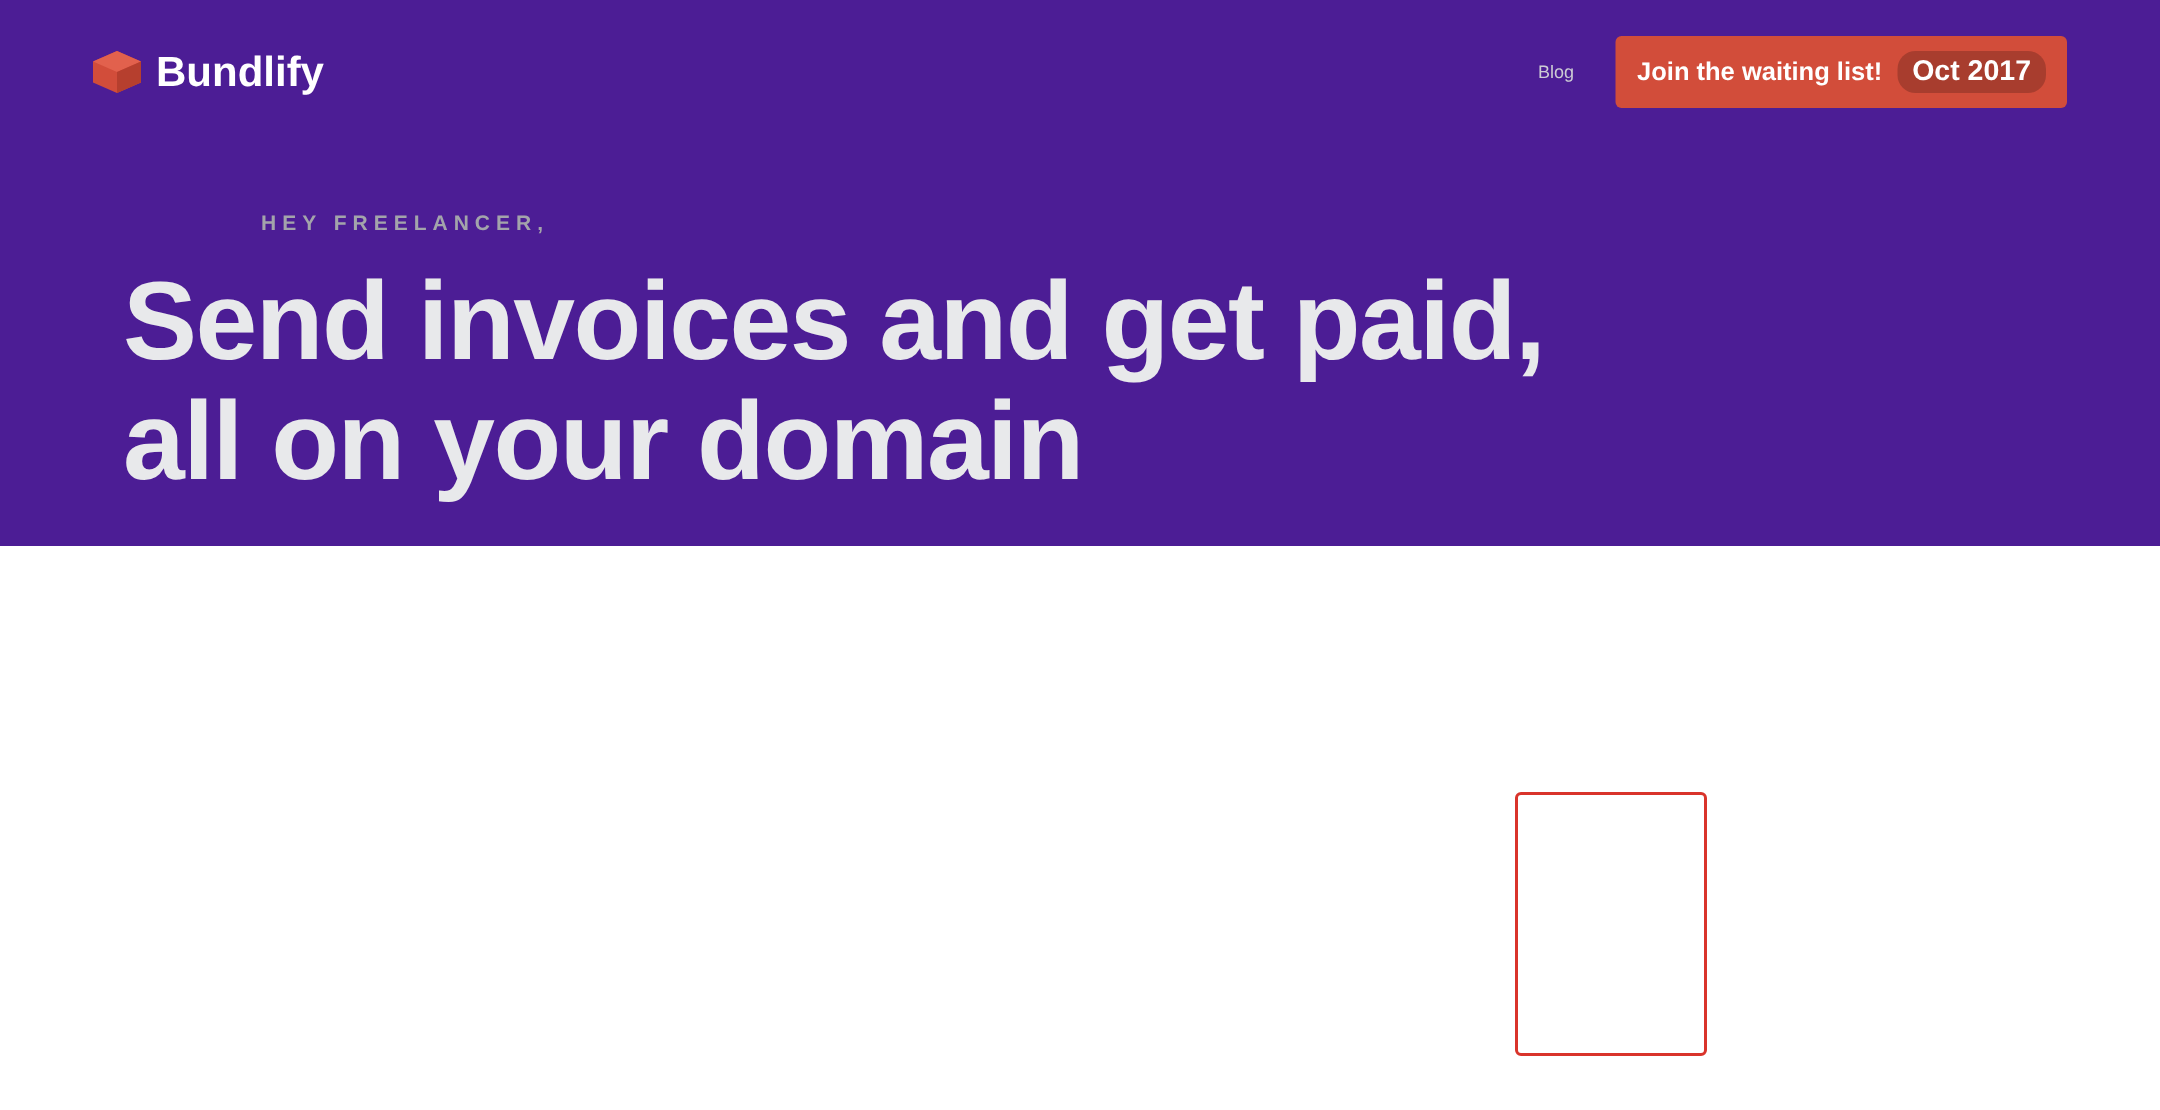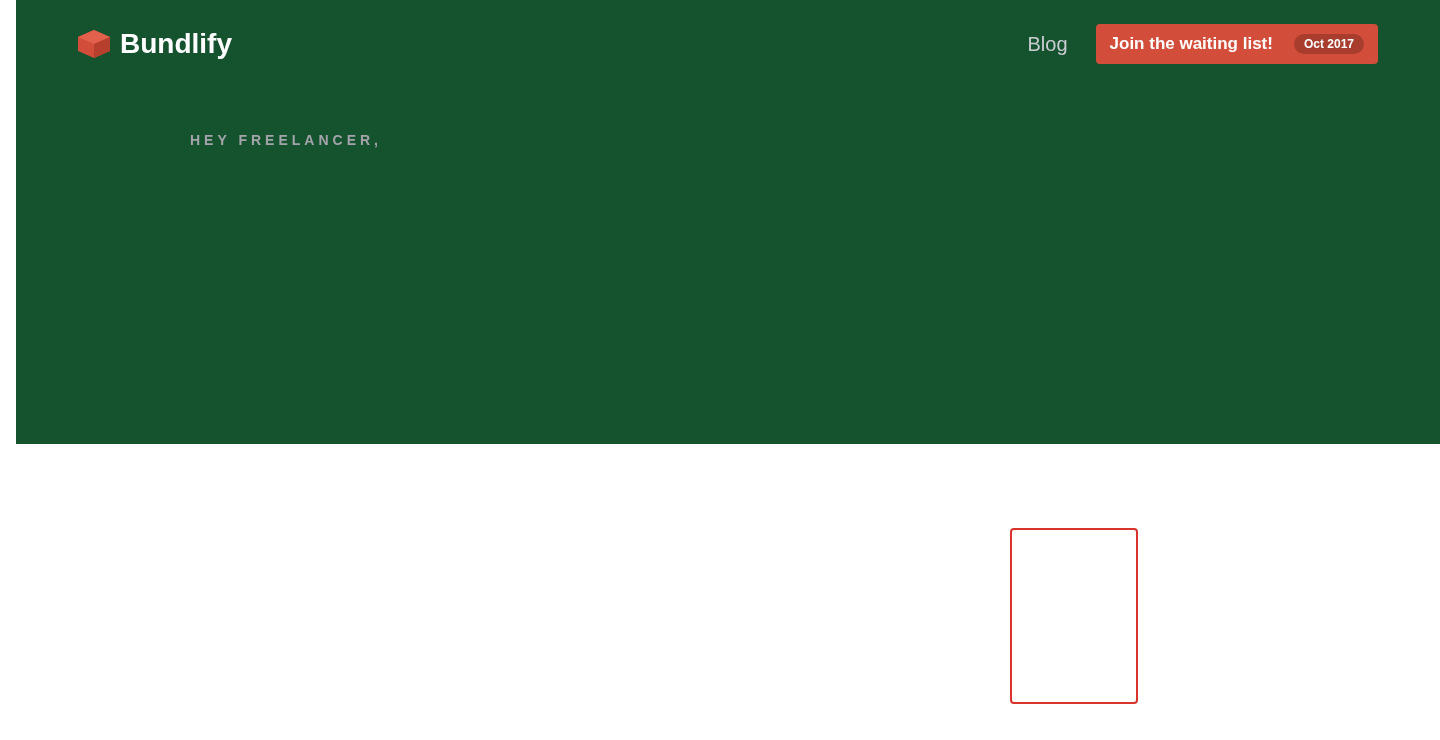--- a/index.html
+++ b/index.html
@@ -1,25 +1,25 @@
 <!DOCTYPE html>
 <html><head>
 <meta charset="utf-8">
 <style>
   * { box-sizing: border-box; margin: 0; padding: 0; }
   html, body { width: 1440px; height: 740px; font-family: -apple-system, BlinkMacSystemFont, "Segoe UI", Helvetica, Arial, sans-serif; background: #fff; }
-  .page-top { background: #14532d; height: 444px; position: relative; color: #fff; margin-left: 16px; }
+  .page-top { background: #4c1d95; height: 364px; position: relative; color: #fff; }
   .nav { display: flex; align-items: center; padding: 24px 62px 0 62px; }
   .brand { display: flex; align-items: center; gap: 10px; }
   .brand-name { font-size: 28px; font-weight: 600; color: #fff; }
   .logo-cube { width: 32px; height: 28px; }
   .nav-spacer { flex: 1; }
-  .nav-link { color: #ccccd4; font-size: 20px; font-weight: 500; margin-right: 28px; text-decoration: none; cursor: pointer; }
-  .cta { background: #d24d3a; color: #fff; border: none; border-radius: 4px; padding: 10px 14px; font-size: 17px; font-weight: 600; display: flex; align-items: center; gap: 21px; cursor: pointer; }
-  .cta-pill { background: rgba(0,0,0,.2); border-radius: 12px; padding: 3px 10px; font-size: 12px; font-weight: 600; }
+  .nav-link { color: #ccccd4; font-size: 12px; font-weight: 500; margin-right: 28px; text-decoration: none; cursor: pointer; }
+  .cta { background: #d24d3a; color: #fff; border: none; border-radius: 4px; padding: 10px 14px; font-size: 17px; font-weight: 600; display: flex; align-items: center; gap: 10px; cursor: pointer; }
+  .cta-pill { background: rgba(0,0,0,.2); border-radius: 12px; padding: 3px 10px; font-size: 19px; font-weight: 600; }
   .hero { padding: 68px 62px 0 82px; }
   .eyebrow { letter-spacing: 4px; font-size: 14px; font-weight: 600; color: #a3a4ab; margin-bottom: 18px; margin-left: 92px; }
   .headline { font-size: 74px; line-height: 1.08; font-weight: 700; color: #e8e9eb; letter-spacing: -1px; max-width: 1020px; }
   .sub { margin: 34px 0 0 92px; font-size: 25px; color: #babcc2; line-height: 1.5; max-width: 950px; }
   .size-highlight { position:absolute; top:528px; left:1010px; width:128px; height:176px; border:2px solid #d9342b; border-radius:4px; pointer-events:none;}
 </style>
 </head>
 <body>
 
 <div class="page-top">
@@ -34,16 +34,17 @@
     </div>
     <div class="nav-spacer"></div>
     <a class="nav-link">Blog</a>
     <button class="cta">
       <span>Join the waiting list!</span>
       <span class="cta-pill">Oct 2017</span>
     </button>
   </div>
   <div class="hero">
     <div class="eyebrow">HEY FREELANCER,</div>
+    <h1 class="headline">Send invoices and get paid, all on your domain</h1>
   </div>
 </div>
 
 <div class="size-highlight"></div>
 
 </body></html>

